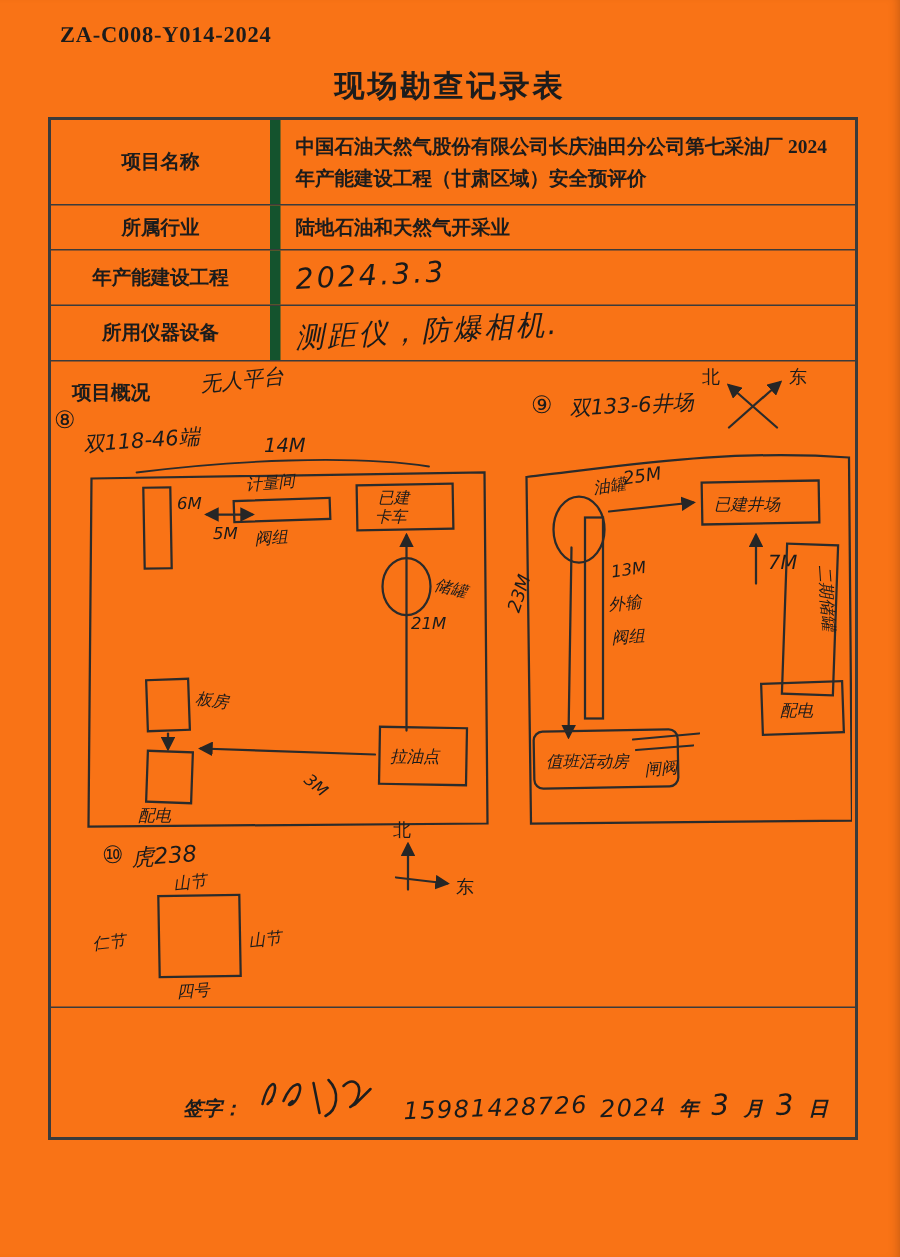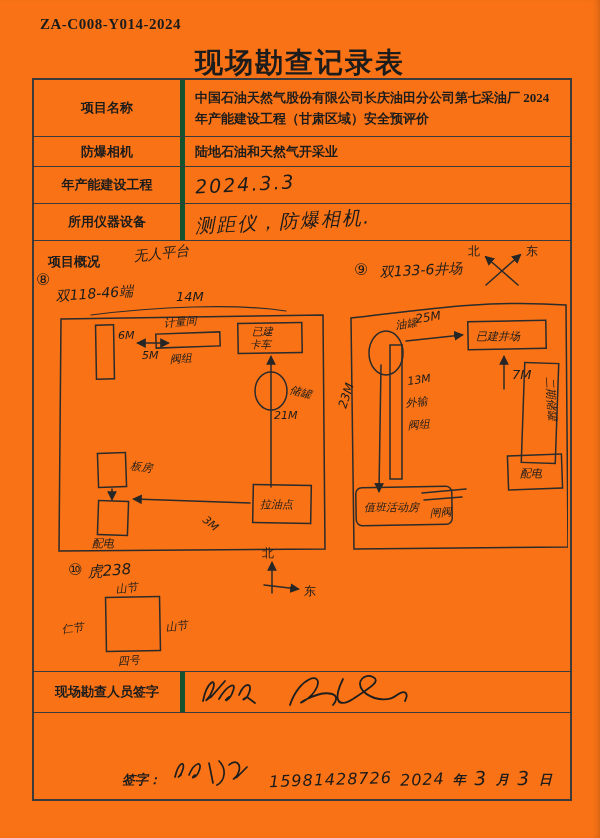--- a/index.html
+++ b/index.html
@@ -1,24 +1,24 @@
 <!DOCTYPE html>
 <html><head>
 <meta charset="utf-8">
 <style>
   html,body{margin:0;padding:0;background:#e9e7e4;}
   .page{position:relative;width:600px;height:838px;background:#f97316;margin:0 auto;
         font-family:"Liberation Serif",serif;color:#1c1c1c;overflow:hidden;
         box-shadow:inset -6px 0 8px -6px rgba(0,0,0,.25);}
   .docnum{position:absolute;left:40px;top:16px;font-size:15px;font-weight:bold;letter-spacing:.5px;}
-  .title{position:absolute;left:0;top:44px;width:100%;text-align:center;font-size:28px;font-weight:bold;letter-spacing:2px;}
+  .title{position:absolute;left:0;top:44px;width:100%;text-align:center;font-size:20px;font-weight:bold;letter-spacing:2px;}
   .form{position:absolute;left:32px;top:78px;width:536px;border:2px solid #3b3b3b;}
   .row{display:flex;border-bottom:1px solid #3b3b3b;}
   .row:last-child{border-bottom:none;}
-  .lbl{width:146px;border-right:5px solid #14532d;display:flex;align-items:center;justify-content:center;
+  .lbl{width:146px;border-right:7px solid #14532d;display:flex;align-items:center;justify-content:center;
        font-size:13px;font-weight:bold;text-align:center;flex:none;}
   .val{flex:1;padding:3px 10px;font-size:13px;line-height:1.65;display:flex;align-items:center;}
   .val.printed{font-weight:600;}
   .hw{font-family:"DejaVu Sans",sans-serif;font-style:italic;color:#1a1a1a;}
   .hw-big{font-size:19px;transform:rotate(-3deg);letter-spacing:2px;}
   .hw-med{font-size:16px;transform:rotate(-2deg);letter-spacing:1px;}
   .r1{height:56px;} .r2{height:29px;} .r3{height:36px;} .r4{height:36px;}
   .r-overview{height:430px;position:relative;text-decoration:underline;}
   .r-sign{height:40px;}
   .r-confirm{height:86px;position:relative;display:block;}
@@ -39,21 +39,21 @@
   <div class="title">现场勘查记录表</div>
 
   <div class="form">
 
     <div class="row r1">
       <div class="lbl">项目名称</div>
       <div class="val printed">中国石油天然气股份有限公司长庆油田分公司第七采油厂 2024 年产能建设工程（甘肃区域）安全预评价</div>
     </div>
 
     <div class="row r2">
-      <div class="lbl">防爆相机</div>
+      <div class="lbl">所属行业</div>
       <div class="val printed">陆地石油和天然气开采业</div>
     </div>
 
     <div class="row r3">
       <div class="lbl">年产能建设工程</div>
       <div class="val">
           <span class="hw hw-big">2024.3.3</span>
         </div>
     </div>
 
@@ -171,31 +171,20 @@
           <g>
             <line x1="238" y1="352" x2="238" y2="322" marker-end="url(#ah)"></line>
             <line x1="230" y1="344" x2="264" y2="348" marker-end="url(#ah)"></line>
             <text x="228" y="316" font-size="12" stroke="none">北</text>
             <text x="270" y="354" font-size="12" stroke="none">东</text>
           </g>
         </g>
       </svg>
     </div>
 
-    <div class="row r-sign">
-      <div class="lbl">现场勘查人员签字</div>
-      <div class="val sigline">
-        <svg width="300" height="38" viewBox="0 0 300 38">
-          <g fill="none" stroke="#1e1e1e" stroke-width="1.8" stroke-linecap="round">
-            <path d="M8,28 C12,8 22,4 18,16 C14,28 6,30 16,24 L30,8 M24,26 C32,12 42,8 38,18 C35,28 26,30 34,24 M44,22 C50,8 58,10 54,20 C51,28 44,28 52,24 L60,30"></path>
-            <path d="M95,32 C104,4 128,-2 122,14 C116,28 96,34 112,26 C132,16 148,20 138,32 M148,6 C138,26 142,36 158,26 C176,14 186,8 178,4 C170,0 160,8 168,18 C176,26 192,30 202,22 C210,16 214,20 210,28"></path>
-          </g>
-        </svg>
-      </div>
-    </div>
 
     <div class="row r-confirm">
       <div class="confirm-line">
         <span class="printed">签字：</span>
         <svg width="92" height="34" viewBox="0 0 92 34">
           <g fill="none" stroke="#1e1e1e" stroke-width="1.7" stroke-linecap="round">
             <path d="M6,22 C10,6 16,6 14,14 C12,22 6,24 12,20 M20,20 C26,6 34,6 30,16 C27,24 20,24 26,20 M40,8 L44,28 M50,6 C58,14 56,26 48,30 M60,10 C66,4 72,8 70,16 C68,24 60,26 68,22 L78,12"></path>
           </g>
         </svg>
         <span class="hw hw-med">15981428726</span>

